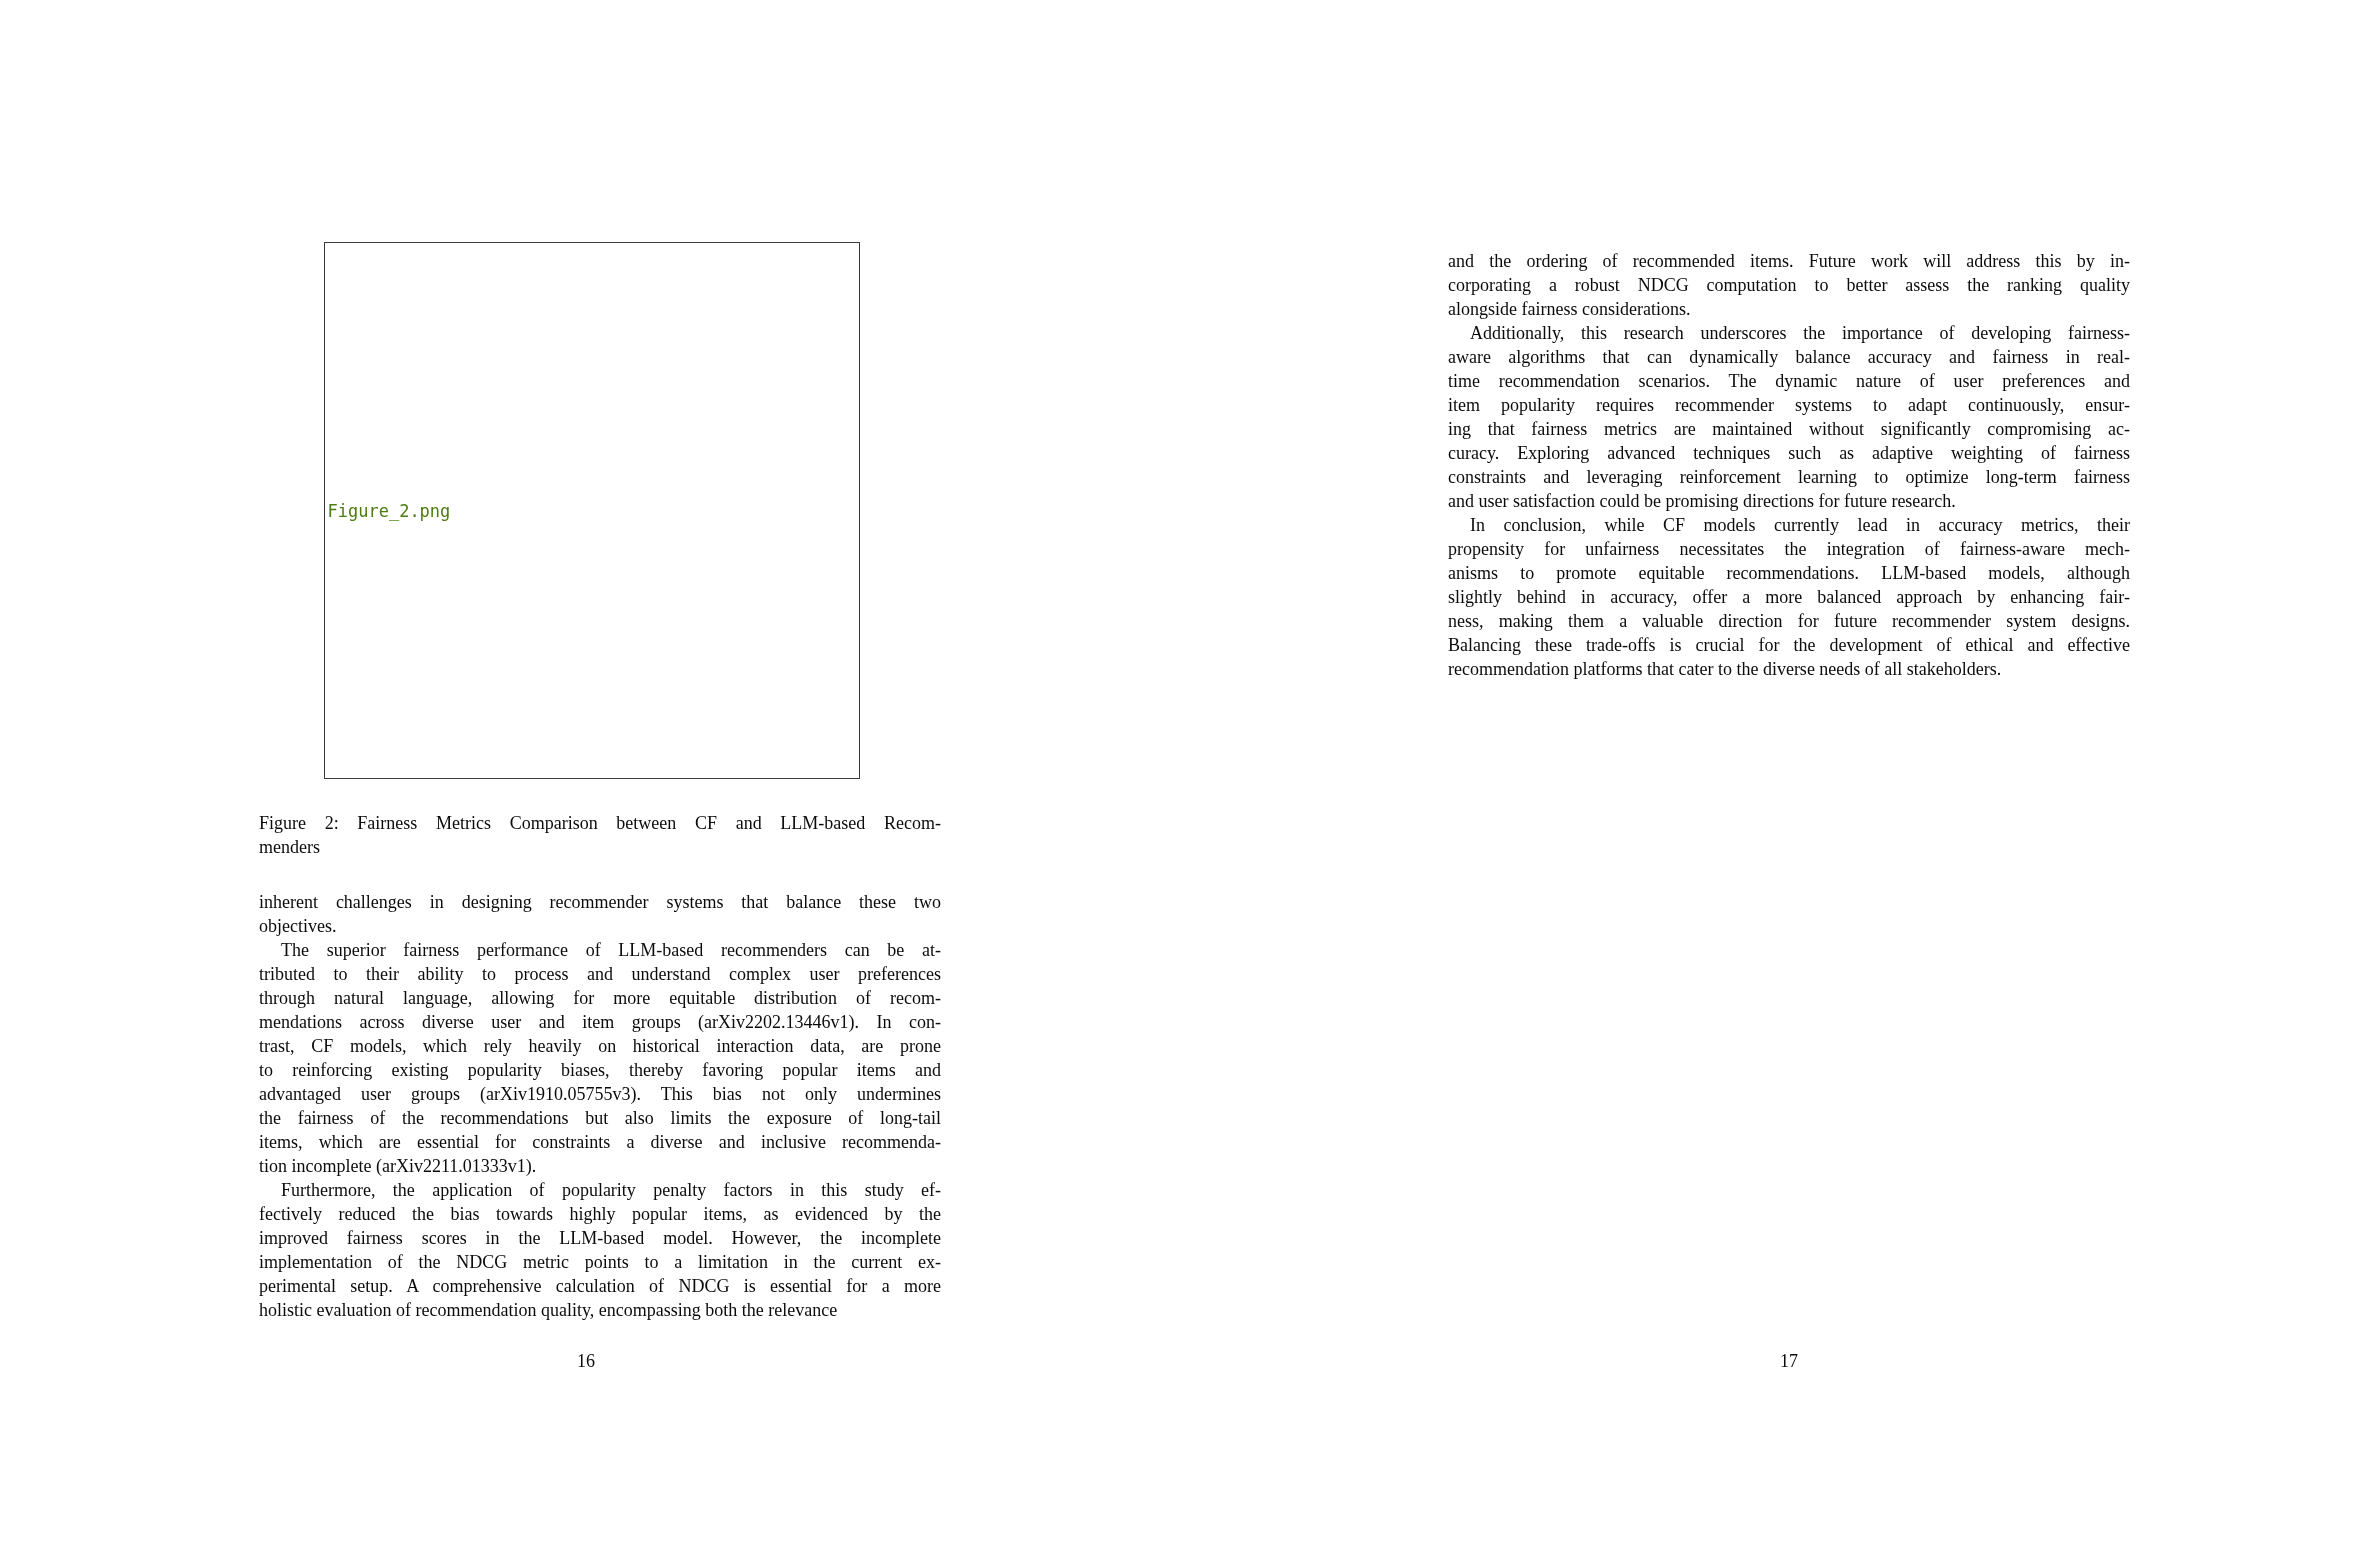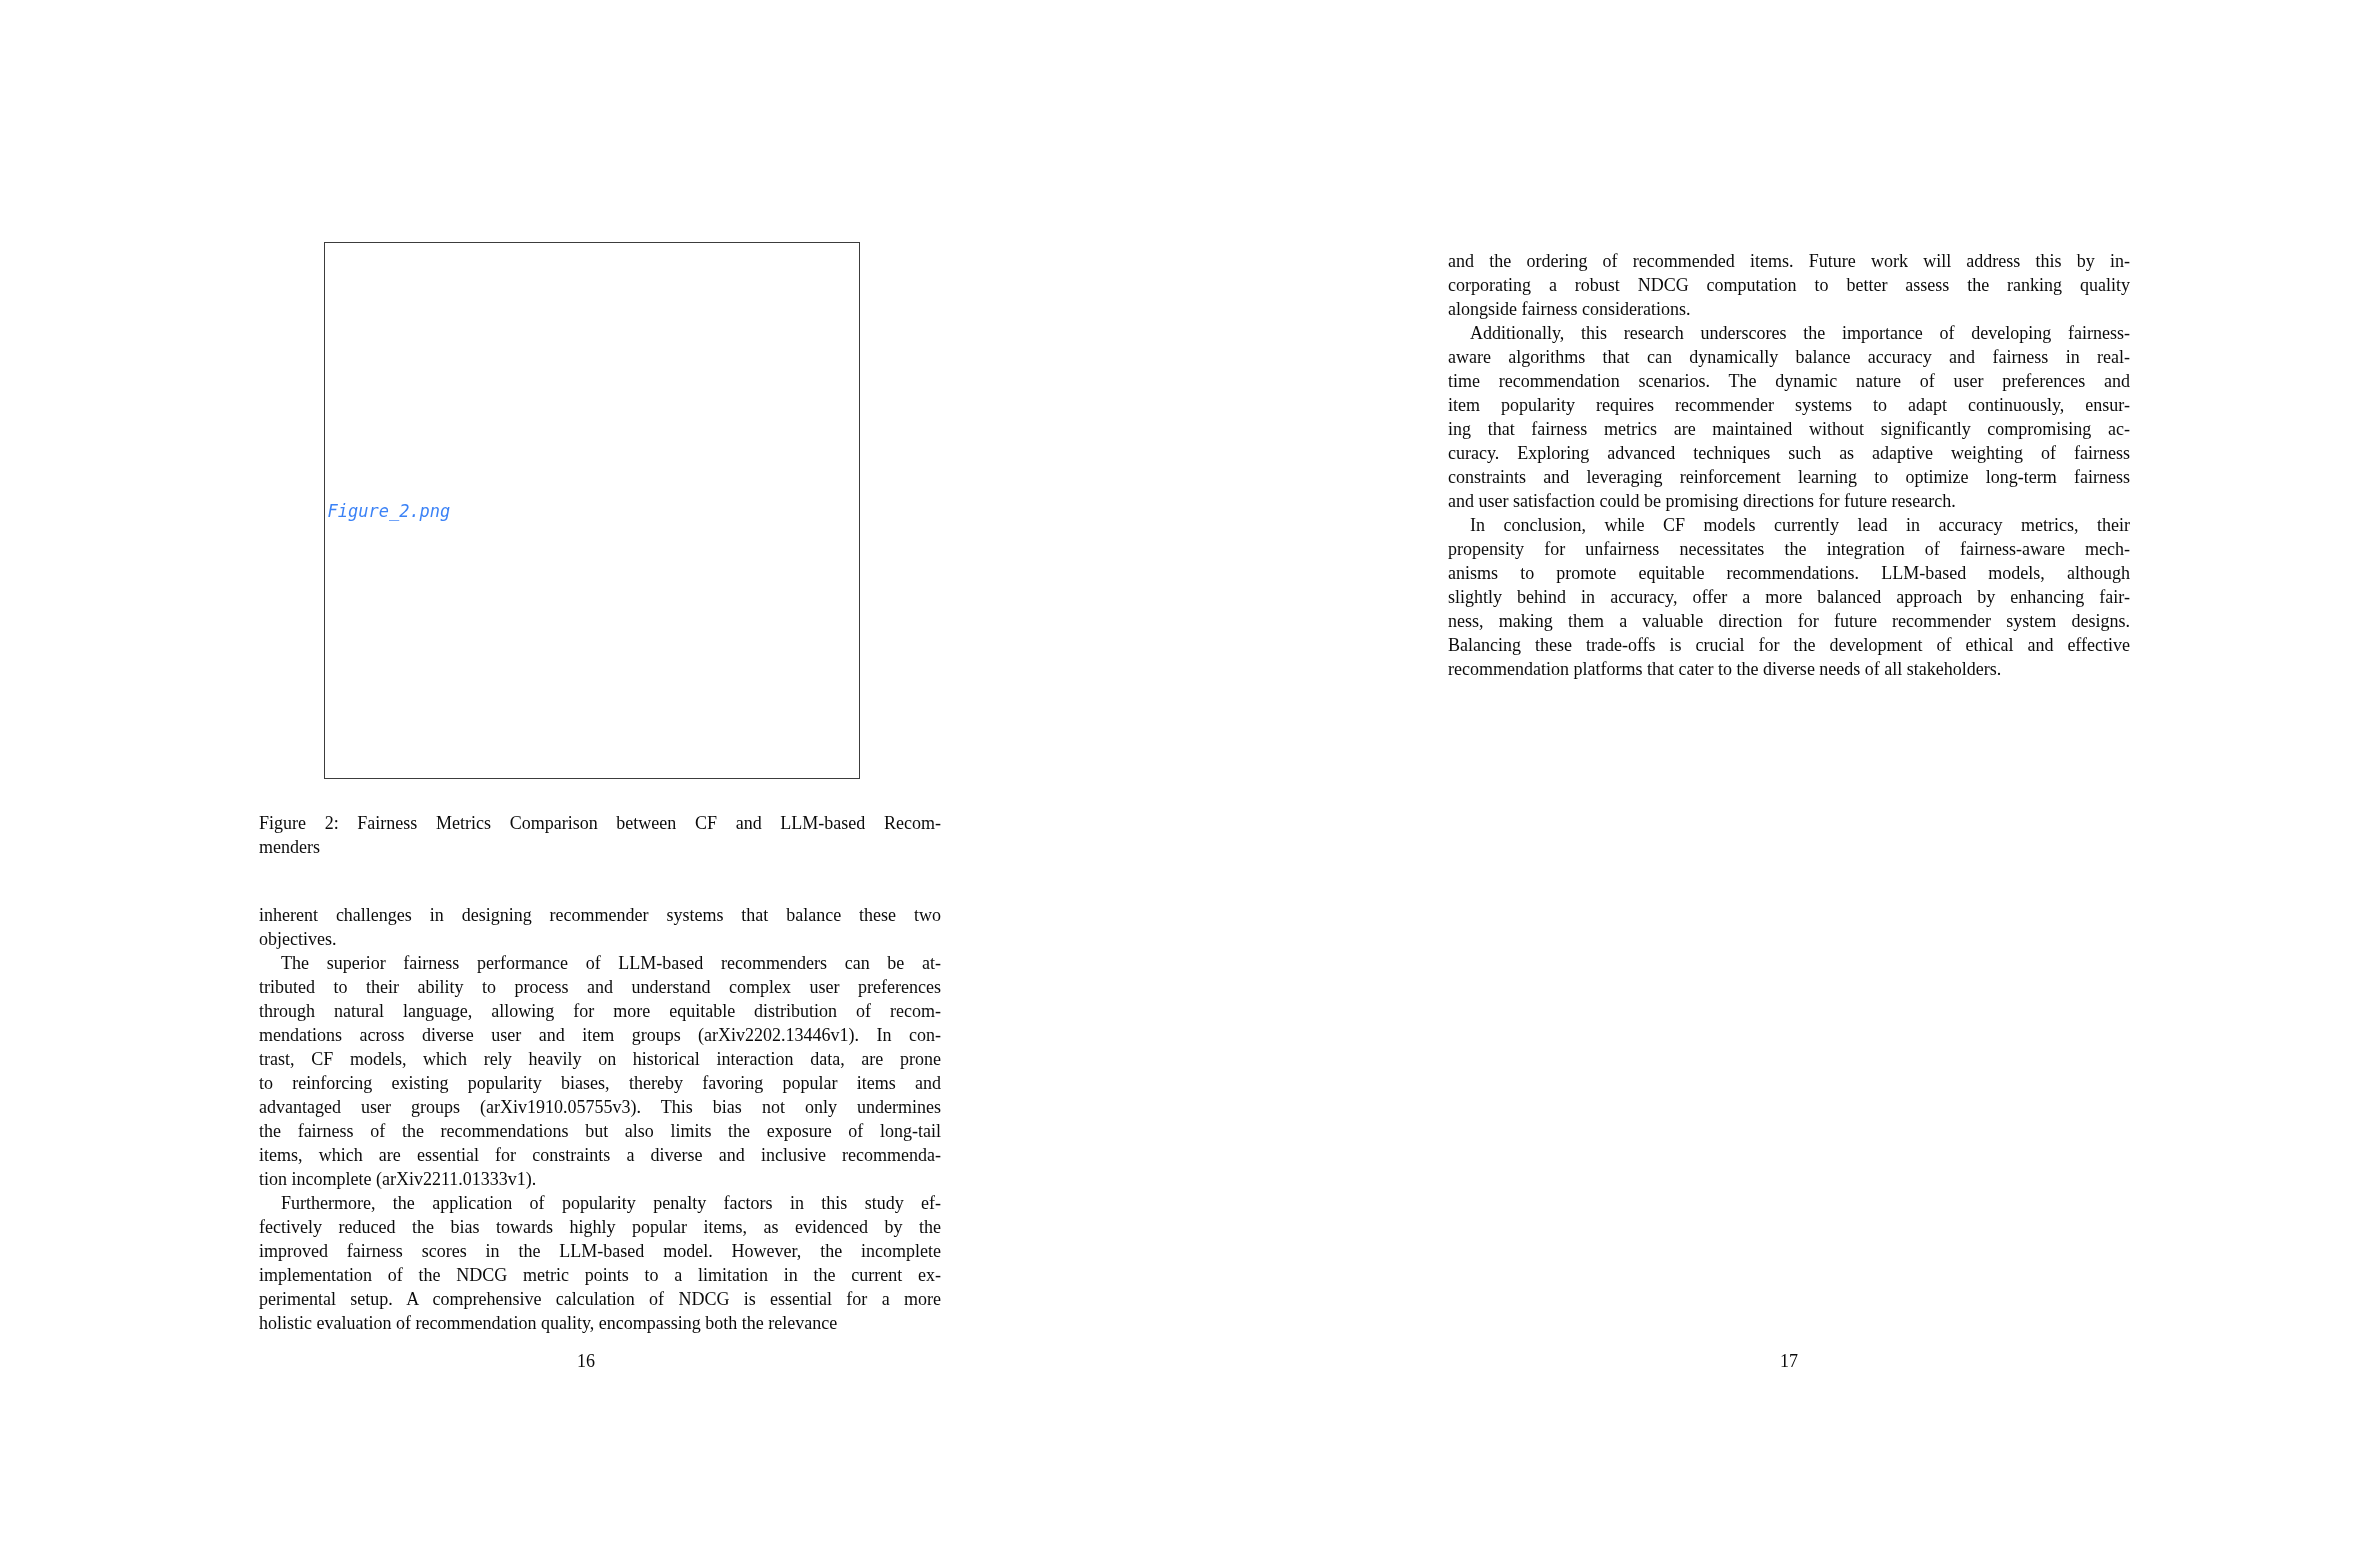--- a/index.html
+++ b/index.html
@@ -32,26 +32,25 @@
     border: 0.8px solid #3c3c3c;
     background: #ffffff;
     display: flex;
     align-items: center;
     justify-content: flex-start;
   }
   .figure-label {
     font-family: "DejaVu Sans Mono", monospace;
     font-size: 17px;
     padding-left: 2.5px;
-    color: #3b82f6;
-    font-style: italic;
+    color: #4d7c0f;
   }
   figure { margin: 0; padding: 0; }
   .caption { margin-top: 32px; }
-  .body-text { margin-top: 44px; }
+  .body-text { margin-top: 31px; }
   .page-number {
     position: absolute;
     width: 682px;
     text-align: center;
     font-size: 18px;
     color: #0b0b0b;
   }
 </style>
 </head>
 <body>

